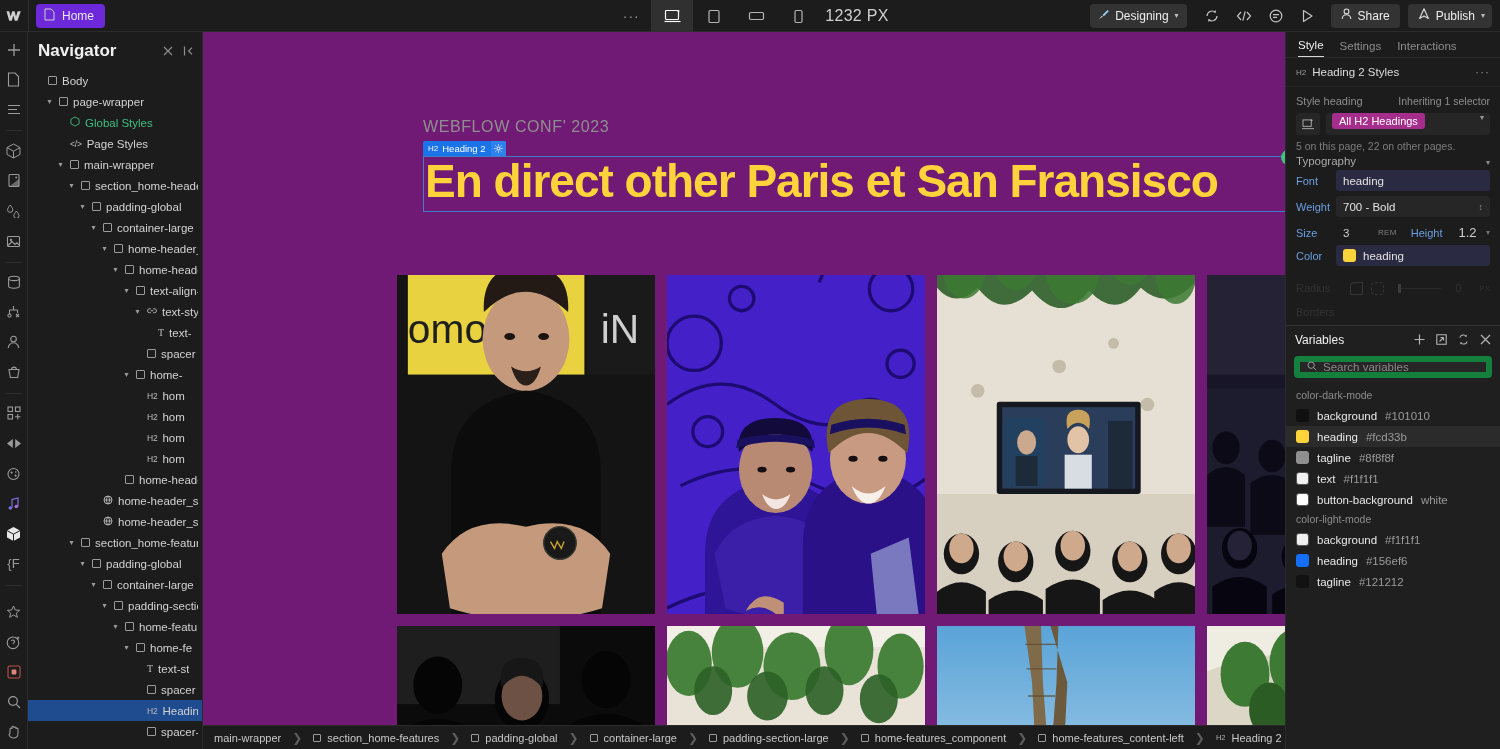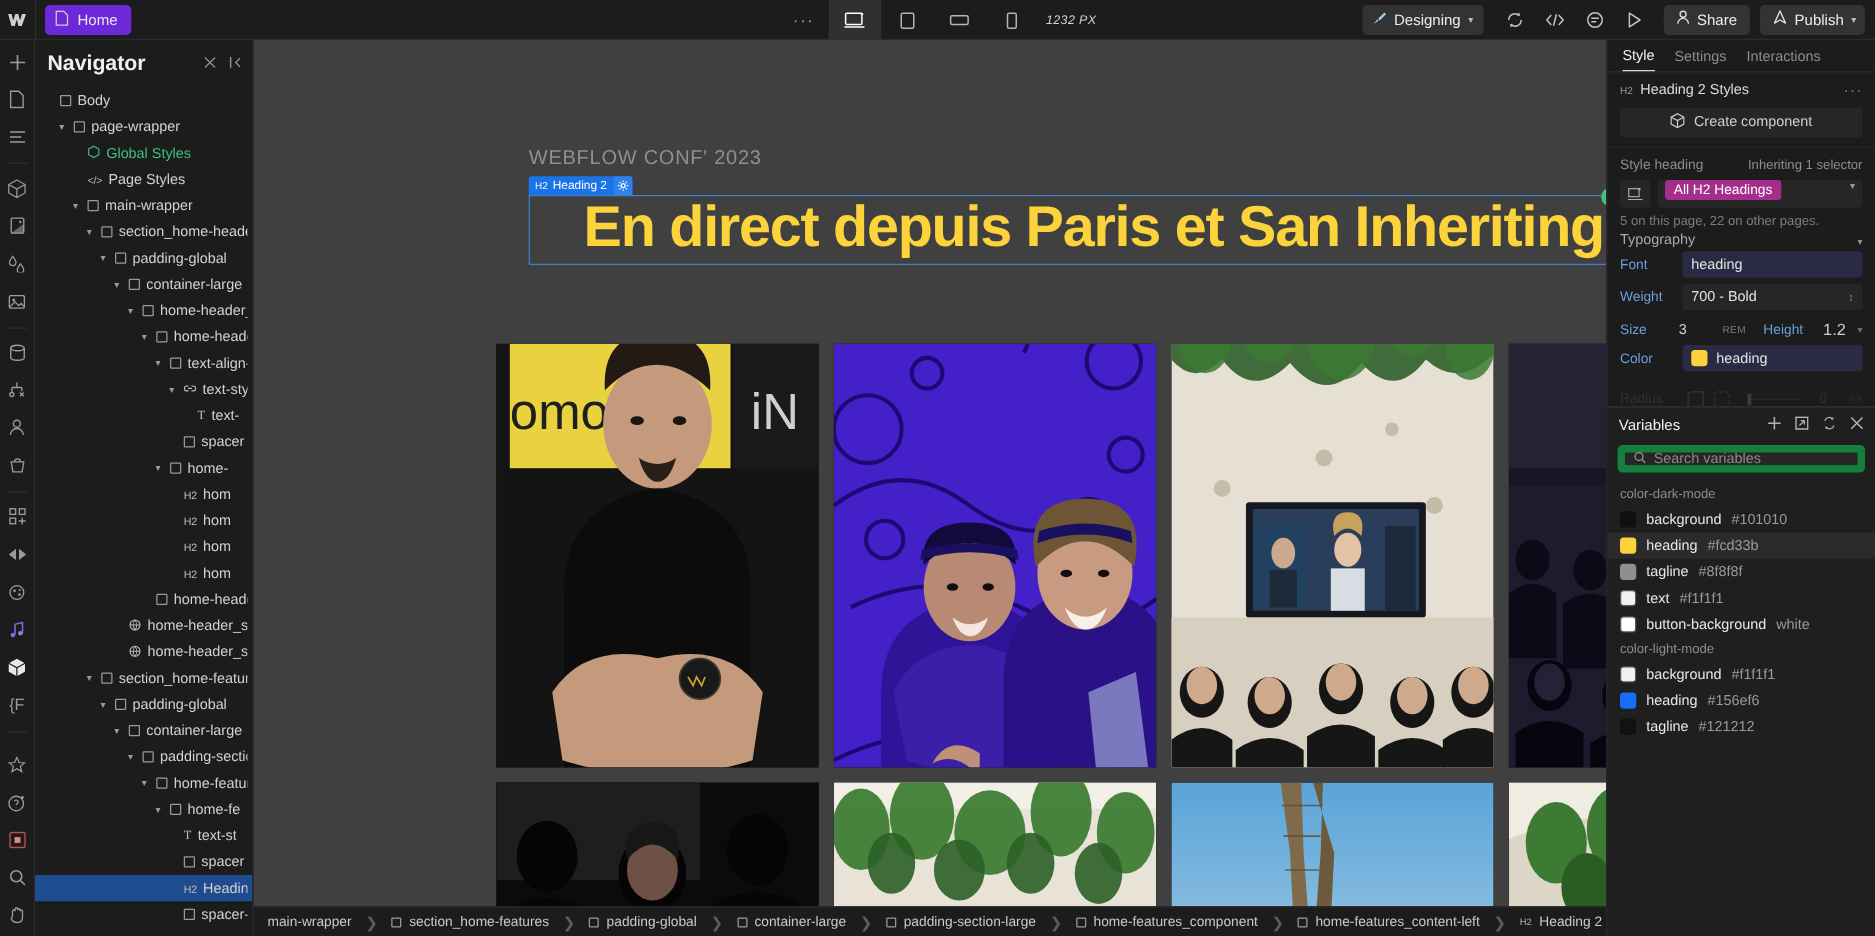--- a/index.html
+++ b/index.html
@@ -29,21 +29,21 @@
     position: absolute; left: 0; right: 0; top: 0; height: 32px;
     display: flex; align-items: center; justify-content: center; gap: 0px; pointer-events: none;
   }
   .topbar-center > * { pointer-events: auto; }
   .bp-btn {
     width: 42px; height: 32px; display: flex; align-items: center; justify-content: center;
     color: #b4b4b4;
   }
   .bp-btn.active { background: #303030; color: #ffffff; }
   .dots-btn { width: 40px; height: 32px; display:flex; align-items:center; justify-content:center; color:#9a9a9a; font-size: 14px; letter-spacing: 1px;}
-  .px-label { font-size: 10px; color: #cfcfcf; margin-left: 6px; letter-spacing: .3px; font-style: italic; }
+  .px-label { font-size: 16px; color: #cfcfcf; margin-left: 6px; letter-spacing: .3px; }
   .topbar-right {
     margin-left: auto; display: flex; align-items: center; gap: 2px; padding-right: 8px;
   }
   .mode-chip {
     display: flex; align-items: center; gap: 6px; height: 24px; padding: 0 8px;
     background: #333333; border-radius: 4px; font-size: 12px; color: #ededed; margin-right: 8px;
   }
   .icon-btn { width: 30px; height: 30px; display: flex; align-items: center; justify-content: center; color: #c2c2c2; }
   .pill-btn {
     display: flex; align-items: center; gap: 6px; height: 24px; padding: 0 10px;
@@ -85,21 +85,21 @@
   }
   .nav-row.selected { background: #1f4b8f; }
   .caret { width: 9px; color: #9a9a9a; font-size: 8px; display: inline-block; flex: 0 0 9px; text-align: center;}
   .nd-box { width: 9px; height: 9px; border: 1px solid #9a9a9a; border-radius: 1px; flex: 0 0 9px; }
   .nd-h2 { font-size: 8.5px; color: #bdbdbd; flex: 0 0 auto; letter-spacing: -.2px; }
   .nd-t { font-size: 10px; color: #bdbdbd; flex: 0 0 auto; font-family: "Liberation Serif", serif; }
   .nav-label { overflow: hidden; text-overflow: clip; }
   .nav-label.green { color: #3fbf7f; }
 
   
-  .canvas { flex: 1; background: #404040; position: relative; overflow: hidden; text-align: center; }
+  .canvas { flex: 1; background: #701a75; position: relative; overflow: hidden; }
   .tagline {
     position: absolute; left: 220px; top: 86px; font-size: 16px; color: #8f8f8f;
     letter-spacing: .6px;
   }
   .sel-badge {
     position: absolute; left: 220px; top: 109px; height: 15px; display: flex; align-items: center;
     background: #1b73e8; border-radius: 2px 2px 0 0; font-size: 9.5px; color: #fff; overflow: hidden;
   }
   .sel-badge .sb-h2 { padding: 0 4px 0 5px; font-size: 8px; opacity: .95; }
   .sel-badge .sb-name { padding-right: 5px; font-size: 9.5px; }
@@ -156,21 +156,21 @@
     flex: 1; height: 22px; background: #262626; border-radius: 3px; display: flex; align-items: flex-start;
     padding: 0 6px;
   }
   .sel-tag {
     background: #a52e8c; color: #fff; font-size: 11px; border-radius: 3px; padding: 2px 7px;
   }
   .sel-caret { margin-left: auto; color: #9a9a9a; font-size: 8px; }
   .sel-count { padding: 5px 10px 0; font-size: 10.5px; color: #7d7d7d; }
   .typo-head { padding: 3px 10px 2px; display: flex; align-items: flex-end; font-size: 11.5px; color: #a9a9a9; }
   .typo-head .c { margin-left: auto; font-size: 8px; color:#8d8d8d; }
-  .prop-row { display: flex; align-items: center; height: 23px; padding: 0 10px; gap: 12px; margin-bottom: 3px; }
+  .prop-row { display: flex; align-items: center; height: 23px; padding: 0 10px; gap: 2px; margin-bottom: 3px; }
   .prop-lbl { width: 38px; font-size: 11px; color: #8d8d8d; flex: 0 0 38px; }
   .prop-lbl.lnk { color: #6a9fe0; }
   .prop-field {
     flex: 1; height: 21px; background: #262626; border-radius: 3px; display: flex; align-items: center;
     padding: 0 7px; font-size: 11.5px; color: #e2e2e2;
   }
   .prop-field.var { background: #2b2a43; }
   .prop-field .sp { margin-left: auto; color: #8d8d8d; font-size: 9px; }
   .sw { width: 13px; height: 13px; border-radius: 3px; margin-right: 7px; flex: 0 0 13px; }
   .size-row { display: flex; align-items: center; height: 23px; padding: 0 10px; gap: 4px; }
@@ -668,21 +668,21 @@
         <span class="sb-h2">H2</span>
         <span class="sb-name">Heading 2</span>
         <span class="sb-gear">
           <svg width="9" height="9" viewBox="0 0 10 10">
               <circle cx="5" cy="5" r="1.7" fill="none" stroke="#fff" stroke-width="1.1"></circle>
               <path d="M5 0.4 v1.4 M5 8.2 v1.4 M0.4 5 h1.4 M8.2 5 h1.4 M1.7 1.7 l1 1 M7.3 7.3 l1 1 M8.3 1.7 l-1 1 M2.7 7.3 l-1 1" stroke="#fff" stroke-width="1"></path>
             </svg>
         </span>
       </div>
       <div class="sel-box"></div>
-      <div class="heading-text">En direct depuis Paris et San Inheriting</div>
+      <div class="heading-text">En direct other Paris et San Fransisco</div>
       <div class="green-dot">
         
       </div>
 
       <div class="grid">
 
         <div class="cell">
           <svg viewBox="0 0 190 339" preserveAspectRatio="xMidYMid slice">
             <rect width="190" height="339" fill="#141414"></rect>
             <rect x="8" y="0" width="130" height="118" fill="#e8d23f"></rect>
@@ -934,29 +934,20 @@
         <div class="r-tab active">Style</div>
         <div class="r-tab">Settings</div>
         <div class="r-tab">Interactions</div>
       </div>
 
       <div class="r-sec">
         <div class="r-h2row">
           <span class="r-h2tag">H2</span>
           <span>Heading 2 Styles</span>
           <span class="r-dots">···</span>
-        </div>
-        <div class="create-comp">
-          <span>
-            <svg width="12" height="13" viewBox="0 0 13 14">
-                <path d="M6.5 1 L12 4 V10 L6.5 13 L1 10 V4 Z" fill="none" stroke="#cfcfcf" stroke-width="1"></path>
-                <path d="M1 4 L6.5 7 L12 4 M6.5 7 V13" fill="none" stroke="#cfcfcf" stroke-width="1"></path>
-              </svg>
-          </span>
-          <span>Create component</span>
         </div>
       </div>
 
       <div class="sel-row">
         <span class="sel-lbl">Style heading</span>
         <span class="sel-inherit">Inheriting 1 selector</span>
       </div>
       <div class="selector-field">
         <div class="sel-ico">
           <svg width="13" height="11" viewBox="0 0 14 12">

